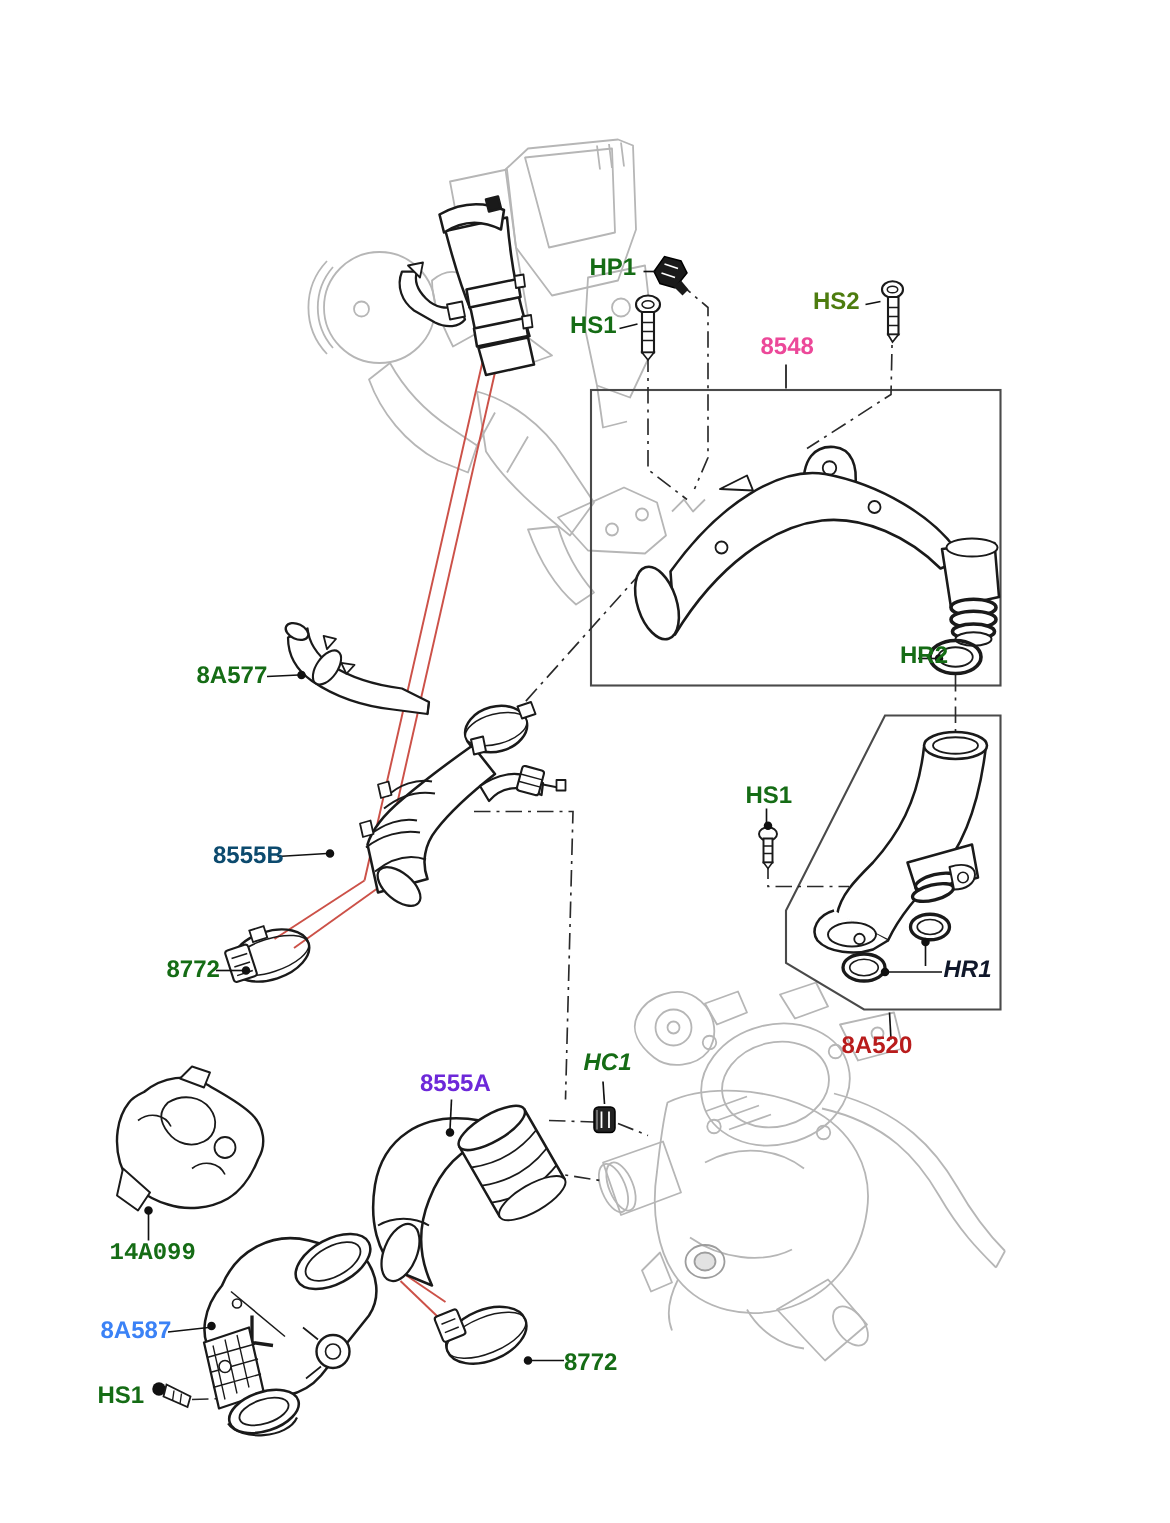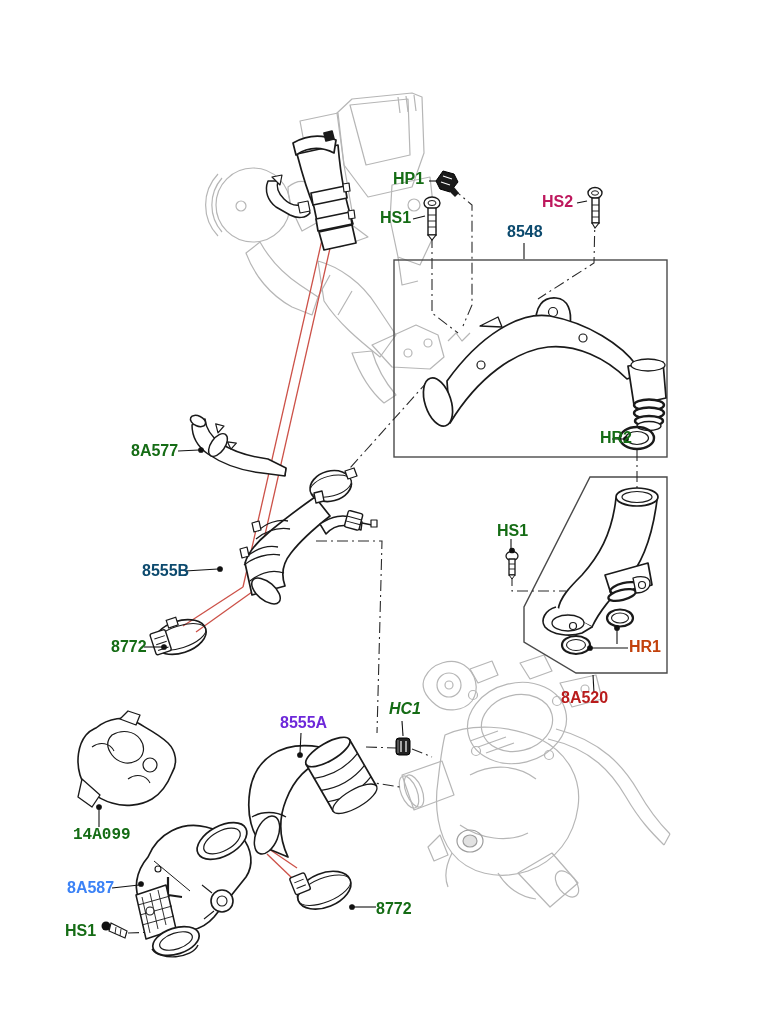--- a/index.html
+++ b/index.html
@@ -331,25 +331,25 @@
         <circle cx="99" cy="772" r="2.3"></circle>
     <path d="M112,853 L139,850" fill="none"></path>
         <circle cx="141" cy="849" r="2.3"></circle>
     <path d="M376,872 L354,872" fill="none"></path>
         <circle cx="352" cy="872" r="2.3"></circle>
   </g>
 </svg>
 
   <div class="part-label" style="left: 393px; top: 136px; color: rgb(21, 108, 21);">HP1</div>
   <div class="part-label" style="left: 380px; top: 175px; color: rgb(21, 108, 21);">HS1</div>
-  <div class="part-label" style="left: 542px; top: 159px; color: #be185d;">HS2</div>
-  <div class="part-label" style="left: 507px; top: 189px; color: #0c4a6e;">8548</div>
+  <div class="part-label" style="left: 542px; top: 159px; color: #4d7c0f;">HS2</div>
+  <div class="part-label" style="left: 507px; top: 189px; color: #ec4899;">8548</div>
   <div class="part-label" style="left: 600px; top: 395px; color: rgb(21, 108, 21);">HR2</div>
   <div class="part-label" style="left: 497px; top: 488px; color: rgb(21, 108, 21);">HS1</div>
-  <div class="part-label" style="left: 629px; top: 604px; color: #c2410c;">HR1</div>
+  <div class="part-label" style="left: 629px; top: 604px; color: #0f172a; font-style: italic;">HR1</div>
   <div class="part-label" style="left: 561px; top: 655px; color: #b91c1c;">8A520</div>
   <div class="part-label" style="left: 389px; top: 666px; color: rgb(21, 108, 21); font-style: italic;">HC1</div>
   <div class="part-label" style="left: 280px; top: 680px; color: #6d28d9;">8555A</div>
   <div class="part-label" style="left: 142px; top: 528px; color: #0c4a6e;">8555B</div>
   <div class="part-label" style="left: 111px; top: 604px; color: rgb(21, 108, 21);">8772</div>
   <div class="part-label" style="left: 131px; top: 408px; color: rgb(21, 108, 21);">8A577</div>
   <div class="part-label" style="left: 73px; top: 792px; color: rgb(21, 108, 21); font-family: Liberation Mono, monospace;">14A099</div>
   <div class="part-label red" style="left: 67px; top: 845px; color: #3b82f6;">8A587</div>
   <div class="part-label" style="left: 65px; top: 888px; color: rgb(21, 108, 21);">HS1</div>
   <div class="part-label" style="left: 376px; top: 866px; color: rgb(21, 108, 21);">8772</div>

